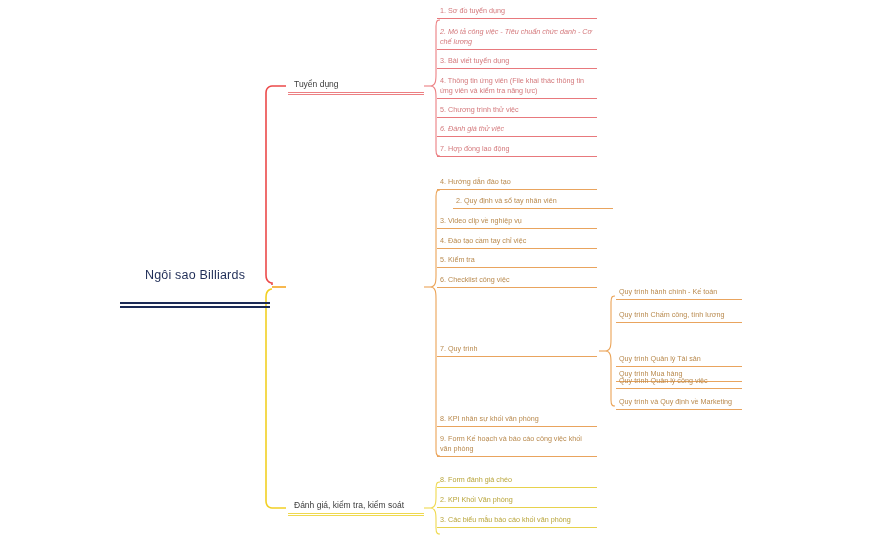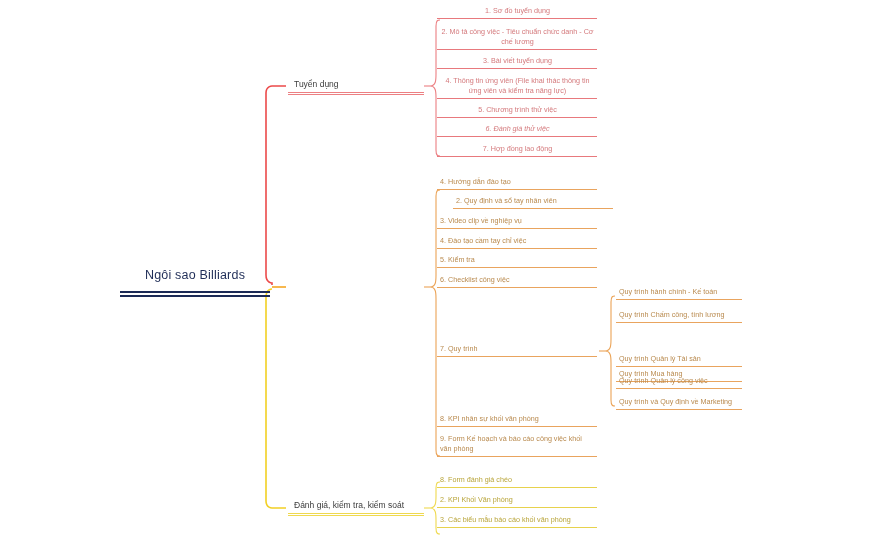--- a/index.html
+++ b/index.html
@@ -11,21 +11,21 @@
   #mindmap{position:absolute;inset:0;}
   svg.links{position:absolute;left:0;top:0;width:869px;height:538px;pointer-events:none;}
 
   
   .root{
     position:absolute;left:120px;top:268px;width:150px;
     text-align:center;
   }
   .root .root-label{
     font-size:12.5px;color:#1f2d57;letter-spacing:.2px;
-    padding-bottom:9px;white-space:nowrap;
+    padding-bottom:20px;white-space:nowrap;
   }
   .root .root-rule{
     height:0;border-top:2px solid #1b2a56;border-bottom:2px solid #1b2a56;
     height:2px;
   }
 
   
   .branch-label{position:absolute;}
   .branch-label .bl-text{
     font-size:8.5px;color:#3c3c3c;white-space:nowrap;padding:0 0 3px 6px;
@@ -34,21 +34,21 @@
   .branch-label.red   .bl-rule{border-color:#ec7f82;}
   .branch-label.org   .bl-rule{border-color:#eba356;}
   .branch-label.yel   .bl-rule{border-color:#efd94f;}
 
   
   .leaf{position:absolute;}
   .leaf .lf-text{
     font-size:7.2px;line-height:10px;padding:0 2px 2px 3px;white-space:pre-line;
   }
   .leaf .lf-rule{height:1px;}
-  .leaf.red .lf-text{color:#d4797c;text-align:center;}
+  .leaf.red .lf-text{color:#d4797c;}
   .leaf.red .lf-rule{background:#e8797d;}
   .leaf.org .lf-text{color:#b98a4e;}
   .leaf.org .lf-rule{background:#e9a45e;}
   .leaf.yel .lf-text{color:#b9a53a;}
   .leaf.yel .lf-rule{background:#e7d24d;}
   .leaf.sub .lf-text{color:#b98a4e;}
   .leaf.sub .lf-rule{background:#e9a45e;}
 </style>
 </head>
 <body>
@@ -87,21 +87,21 @@
 
   <div class="branch-label red" style="left:288px;top:79px;width:136px;">
     <div class="bl-text">Tuyển dụng</div>
     <div class="bl-rule"></div>
   </div>
 
   <div class="leaf red" style="left:437px;top:6px;width:160px;">
     <div class="lf-text">1. Sơ đồ tuyển dụng</div>
     <div class="lf-rule"></div>
   </div>
-  <div class="leaf red" style="left:437px;top:27px;width:160px;">
+  <div class="leaf red" style="left:437px;top:27px;width:160px;font-style:italic;">
     <div class="lf-text">2. Mô tả công việc - Tiêu chuẩn chức danh - Cơ chế lương</div>
     <div class="lf-rule"></div>
   </div>
   <div class="leaf red" style="left:437px;top:56px;width:160px;">
     <div class="lf-text">3. Bài viết tuyển dụng</div>
     <div class="lf-rule"></div>
   </div>
   <div class="leaf red" style="left:437px;top:76px;width:160px;">
     <div class="lf-text">4. Thông tin ứng viên (File khai thác thông tin ứng viên và kiểm tra năng lực)</div>
     <div class="lf-rule"></div>

